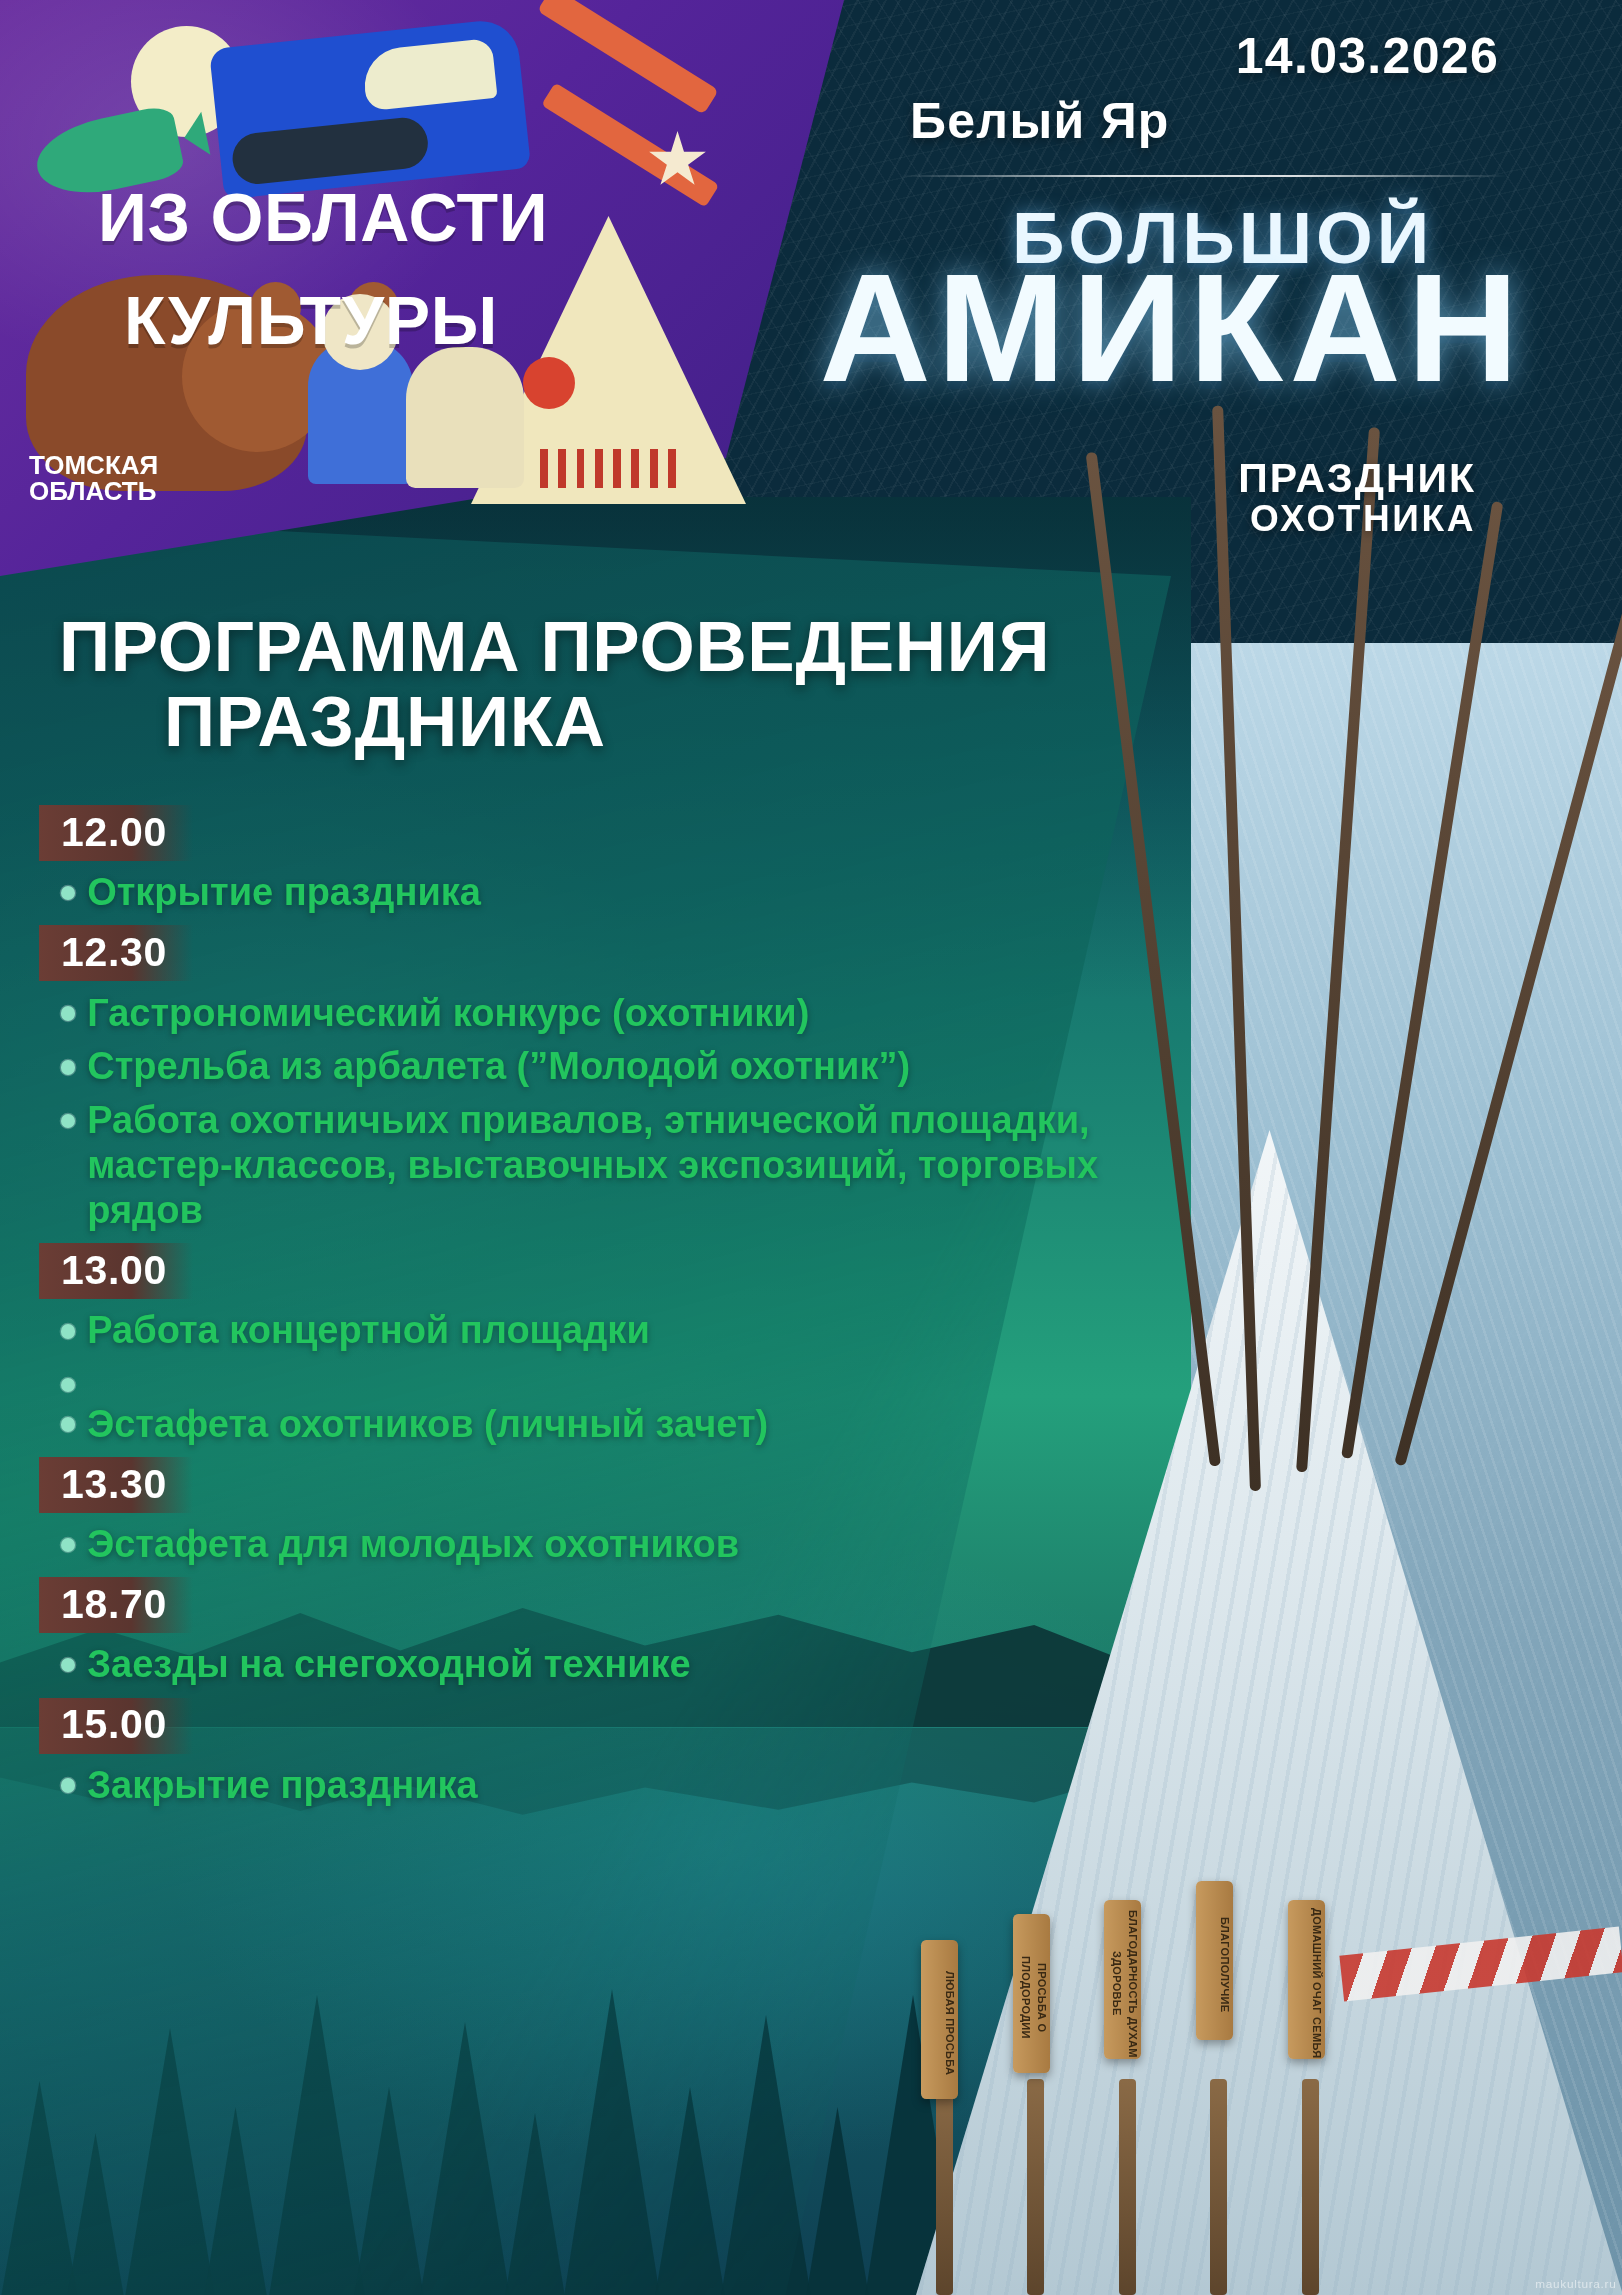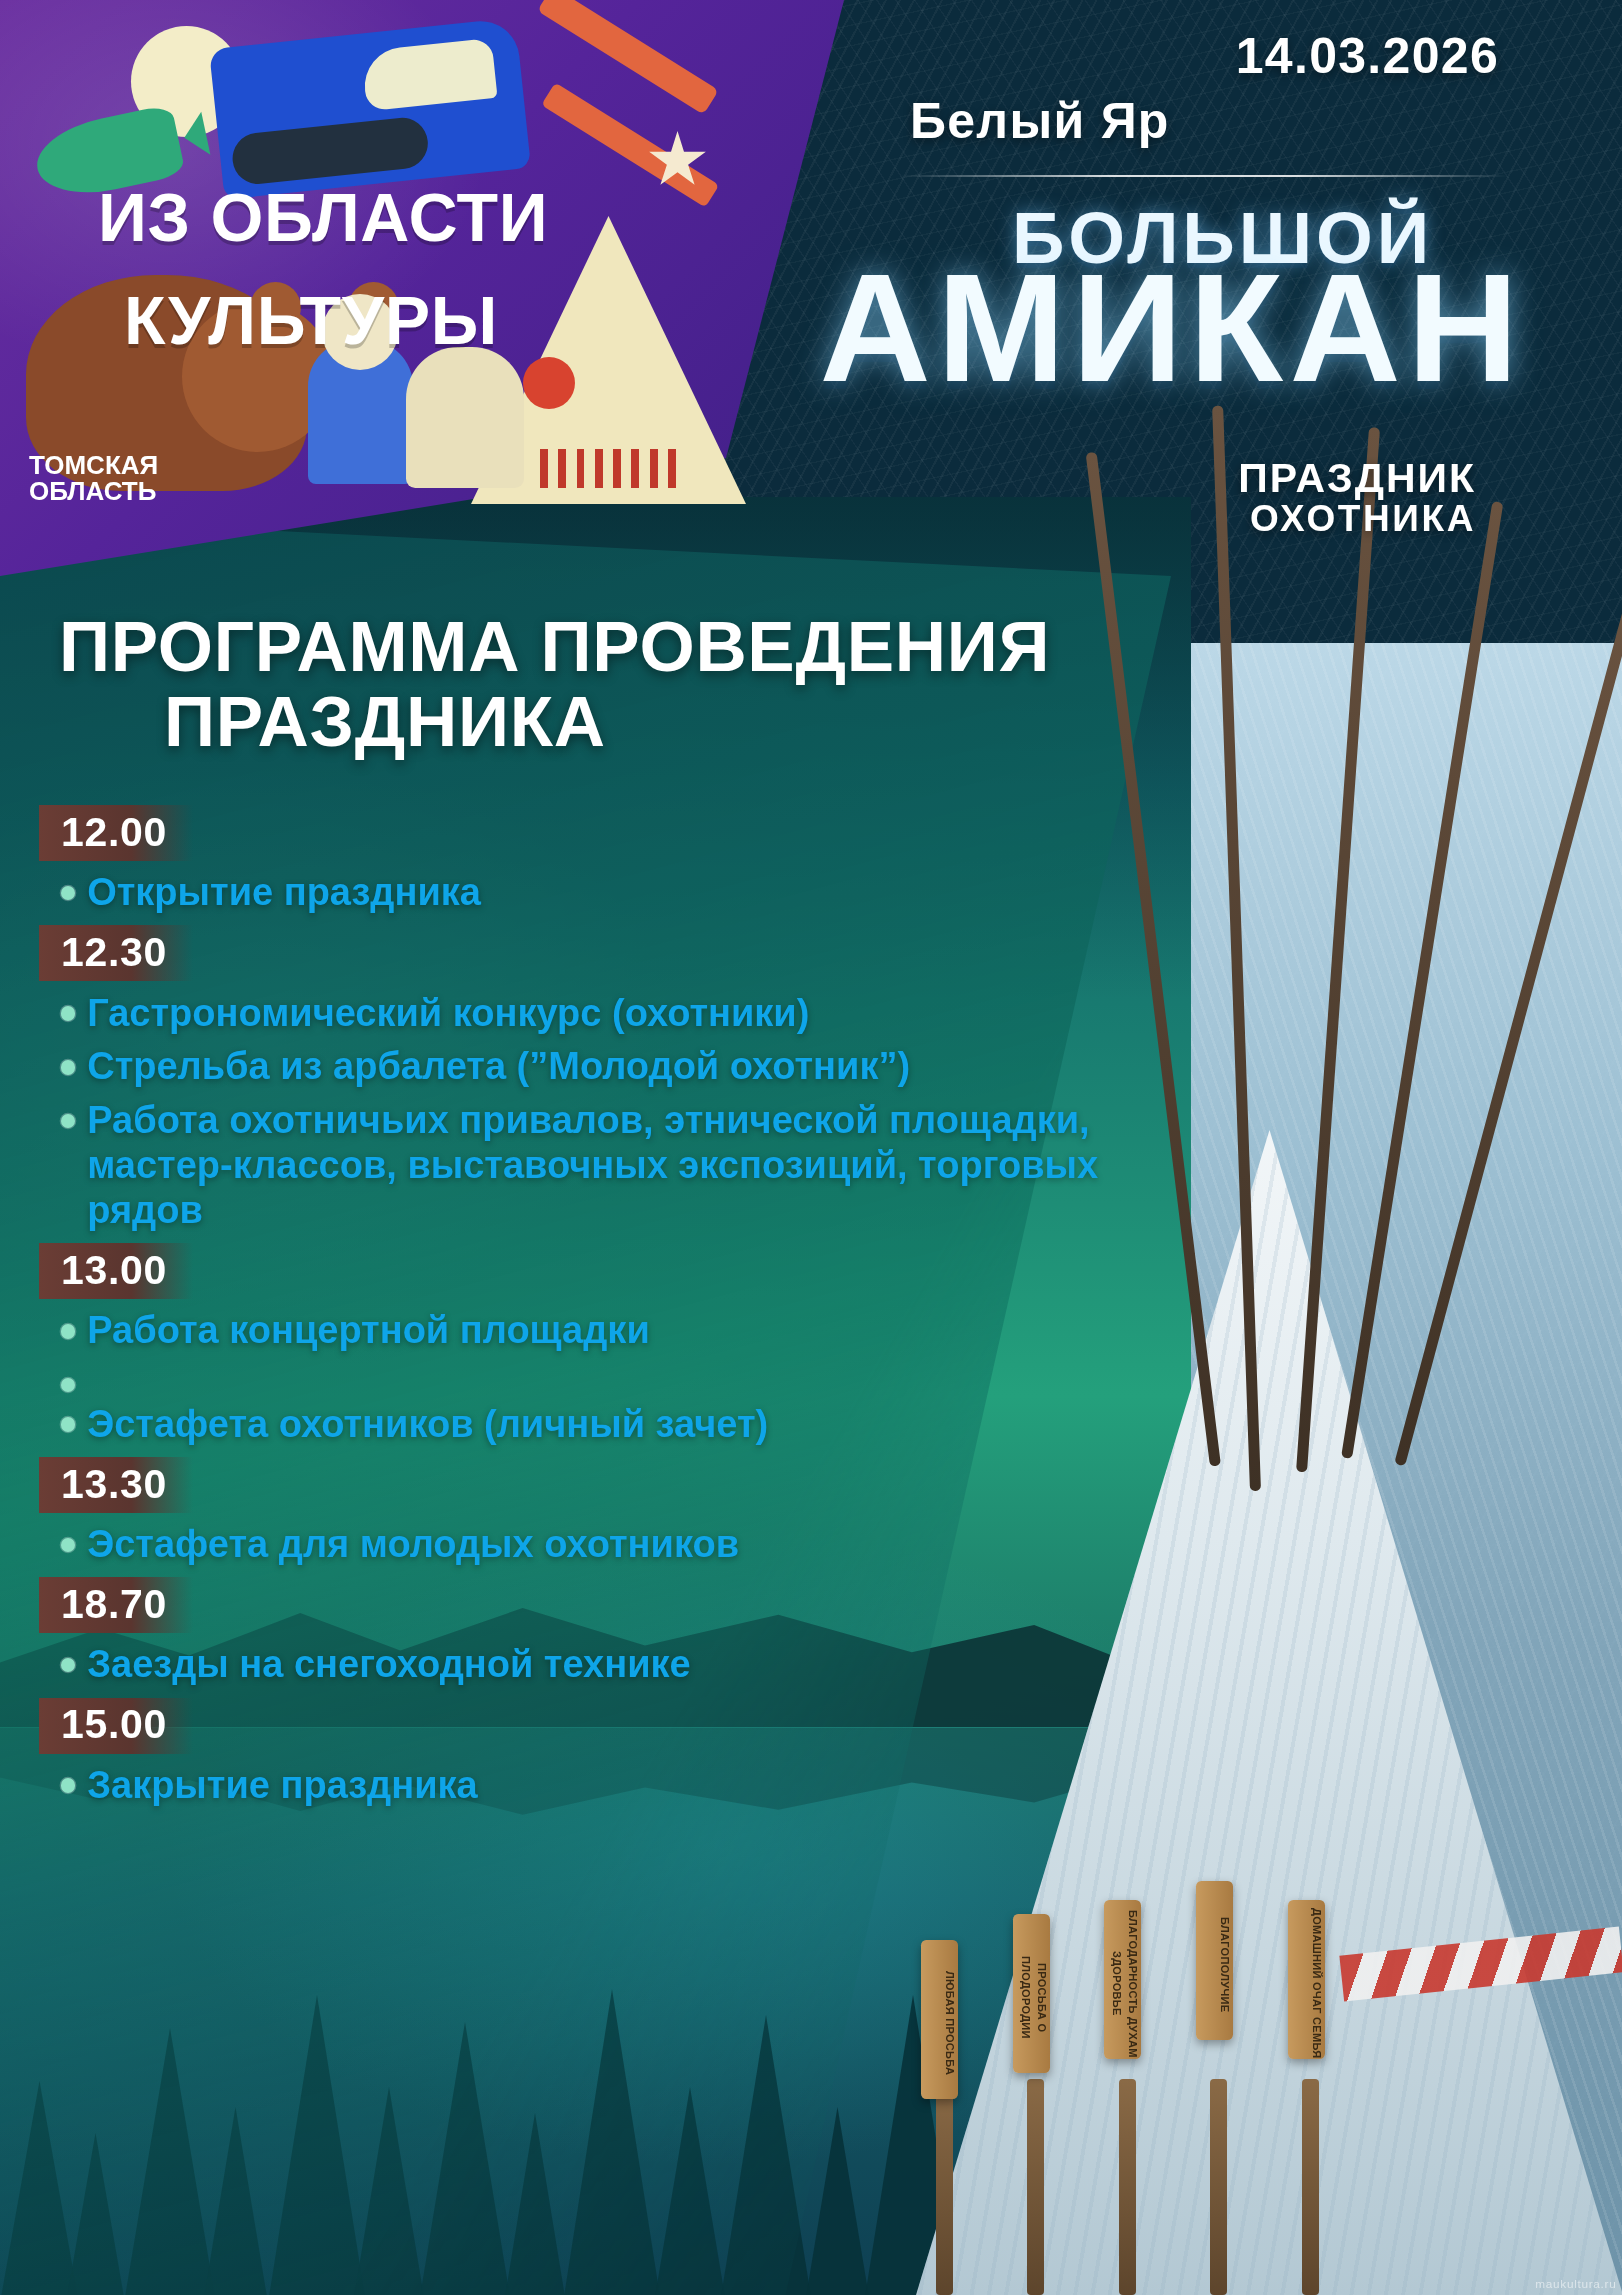--- a/index.html
+++ b/index.html
@@ -406,21 +406,21 @@
   .evt .dot {
     flex: 0 0 auto;
     width: 14.4px;
     height: 14.4px;
     margin-top: 15.7px;
     border-radius: 50%;
     background: #8fe3c6;
     box-shadow: 0 0 0 1.3px rgba(255,255,255,.25);
   }
   .evt .txt {
-    color: #0ea5e9;
+    color: #22c55e;
     font-size: 38px;
     font-weight: 700;
     line-height: 1.18;
     text-shadow: 0 2px 6.5px rgba(0,0,0,.35);
   }
   .evt .txt .thin { font-weight: 400; }
 
   
   .chum-photo {
     position: absolute;

